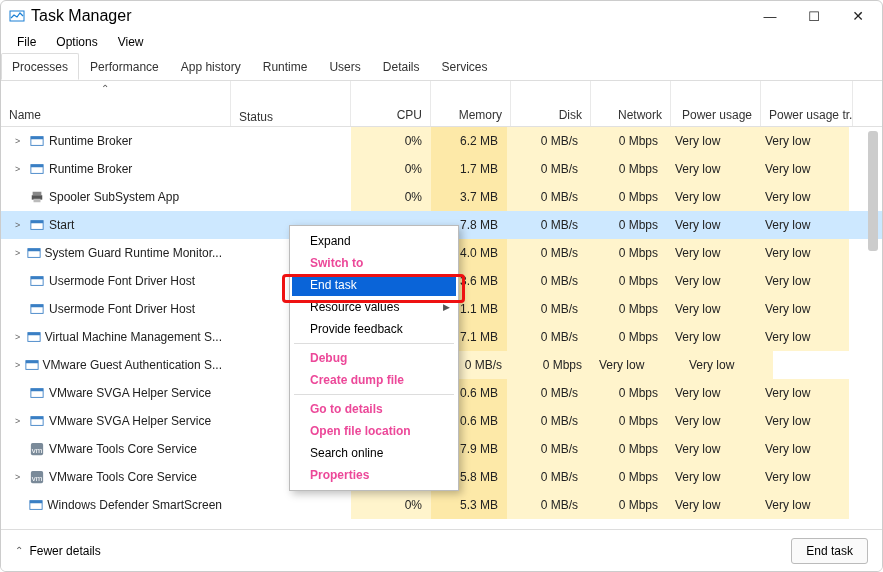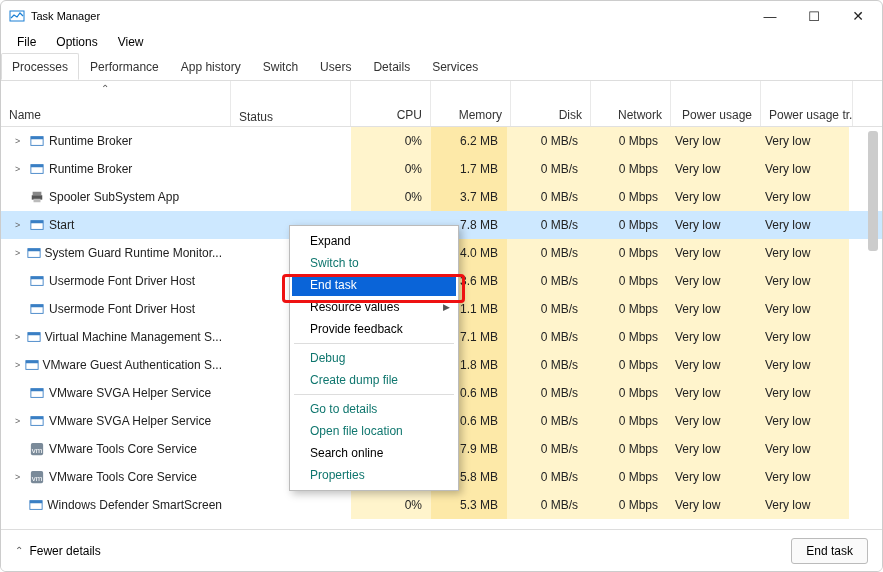--- a/index.html
+++ b/index.html
@@ -1,21 +1,21 @@
 <!DOCTYPE html>
 <html><head>
 <meta charset="utf-8">
 <style>
 * { box-sizing: border-box; margin: 0; padding: 0; }
 body { font-family: "Segoe UI", Tahoma, sans-serif; font-size: 12px; background: #fff; width: 883px; height: 572px; overflow: hidden; position: relative; border: 1px solid #ccc; border-radius: 6px; }
 
 
 .titlebar { height: 30px; display: flex; align-items: center; padding: 0 2px 0 8px; }
 .titlebar .app-icon { width: 16px; height: 16px; margin-right: 6px; display:flex;align-items:center;justify-content:center; }
-.titlebar .title { flex: 0 0 auto; font-size: 11px; }
+.titlebar .title { flex: 0 0 auto; font-size: 16px; }
 .titlebar .spacer { flex: 1; }
 .titlebar .winbtn { width: 44px; height: 28px; display: flex; align-items: center; justify-content: center; font-size: 13px; color:#222; }
 .titlebar .winbtn.close { font-size: 14px; }
 
 
 .menubar { height: 22px; display: flex; align-items: center; padding: 0 6px; }
 .menubar .menuitem { padding: 2px 10px; font-size: 12px; }
 
 
 .tabs { height: 28px; display: flex; align-items: flex-end; padding: 0 0px; border-bottom: 1px solid #ddd; }
@@ -47,21 +47,21 @@
 .row .c-pw{width:90px; background:#fff4cc;}
 .row .c-pwt{width:92px; background:#fff4cc;}
 .row.selected { background:#cde8ff; }
 .row.selected .c-cpu,.row.selected .c-mem,.row.selected .c-disk,.row.selected .c-net,.row.selected .c-pw,.row.selected .c-pwt { background:#cde8ff; }
 .expander { width:10px; color:#666; font-size:9px; }
 .proc-icon { width:16px; height:16px; display:inline-flex; align-items:center; justify-content:center;text-decoration:underline; }
 
 
 .ctxmenu { position: absolute; left: 288px; top: 224px; width: 170px; background:#fff; border:1px solid #bbb; box-shadow: 3px 3px 8px rgba(0,0,0,0.25); padding: 4px 2px; z-index: 20; }
 .ctxmenu .ctxitem { height: 22px; display:flex; align-items:center; padding: 0 18px; font-size: 12px; position:relative; }
-.ctxmenu .ctxitem.disabled { color:#0f766e; }
+.ctxmenu .ctxitem.disabled { color:#ec4899;font-weight:bold; }
 .ctxmenu .ctxitem.highlight { background:#0a64d8; color:#fff; }
 .ctxmenu .sep { height:1px; background:#ddd; margin:3px 2px; }
 .ctxmenu .ctxitem .sub { position:absolute; right:6px; font-size:9px; color:#555; }
 .redbox { position:absolute; left:281px; top:273px; width:183px; height:29px; border:3px solid #e11; border-radius:4px; z-index:30; pointer-events:none; }
 
 
 .footer { position:absolute; bottom:0; left:0; right:0; height:42px; border-top:1px solid #ddd; display:flex; align-items:center; padding:0 14px; background:#fff; }
 .footer .fewer { display:flex; align-items:center; gap:6px; font-size:12px; }
 .footer .spacer { flex:1; }
 .footer .endtask { border:1px solid #bbb; border-radius:3px; padding:5px 14px; font-size:12px; background:#fafafa; }
@@ -89,21 +89,21 @@
 <div class="menubar">
   <div class="menuitem">File</div>
   <div class="menuitem">Options</div>
   <div class="menuitem">View</div>
 </div>
 
 <div class="tabs">
   <div class="tab active">Processes</div>
   <div class="tab">Performance</div>
   <div class="tab">App history</div>
-  <div class="tab">Switch</div>
+  <div class="tab">Runtime</div>
   <div class="tab">Users</div>
   <div class="tab">Details</div>
   <div class="tab">Services</div>
 </div>
 
 <div class="header-row">
   <div class="hcell hname">
     <span class="sort">⌃</span>
     <span class="lbl">Name</span>
   </div>
@@ -296,21 +296,20 @@
         <span class="proc-icon">
           <svg width="14" height="14" viewBox="0 0 16 16">
             <rect x="1" y="3" width="14" height="10" fill="#fff" stroke="#3a7fc4"></rect>
             <rect x="1" y="3" width="14" height="3" fill="#3a7fc4"></rect>
           </svg>
         </span>
         <span>VMware Guest Authentication S...</span>
       </div>
       <div class="cell c-status"></div>
       <div class="cell c-cpu"></div>
-      <div class="cell c-mem">1.8 MB</div>
       <div class="cell c-disk">0 MB/s</div>
       <div class="cell c-net">0 Mbps</div>
       <div class="cell c-pw">Very low</div>
       <div class="cell c-pwt">Very low</div>
     </div>
     <div class="row">
       <div class="cell c-name">
         <span class="expander"></span>
         <span class="proc-icon">
           <svg width="14" height="14" viewBox="0 0 16 16">

